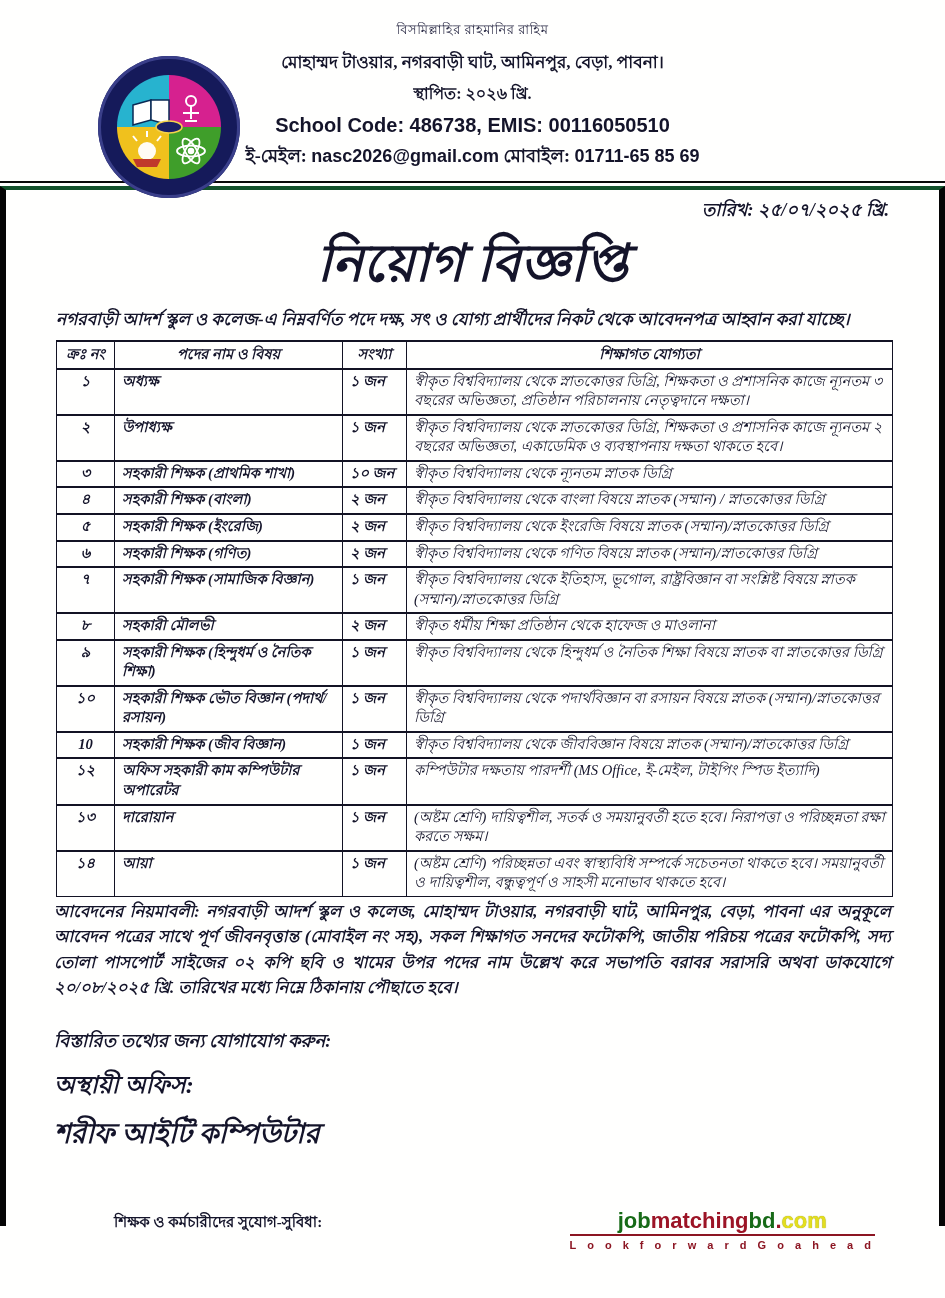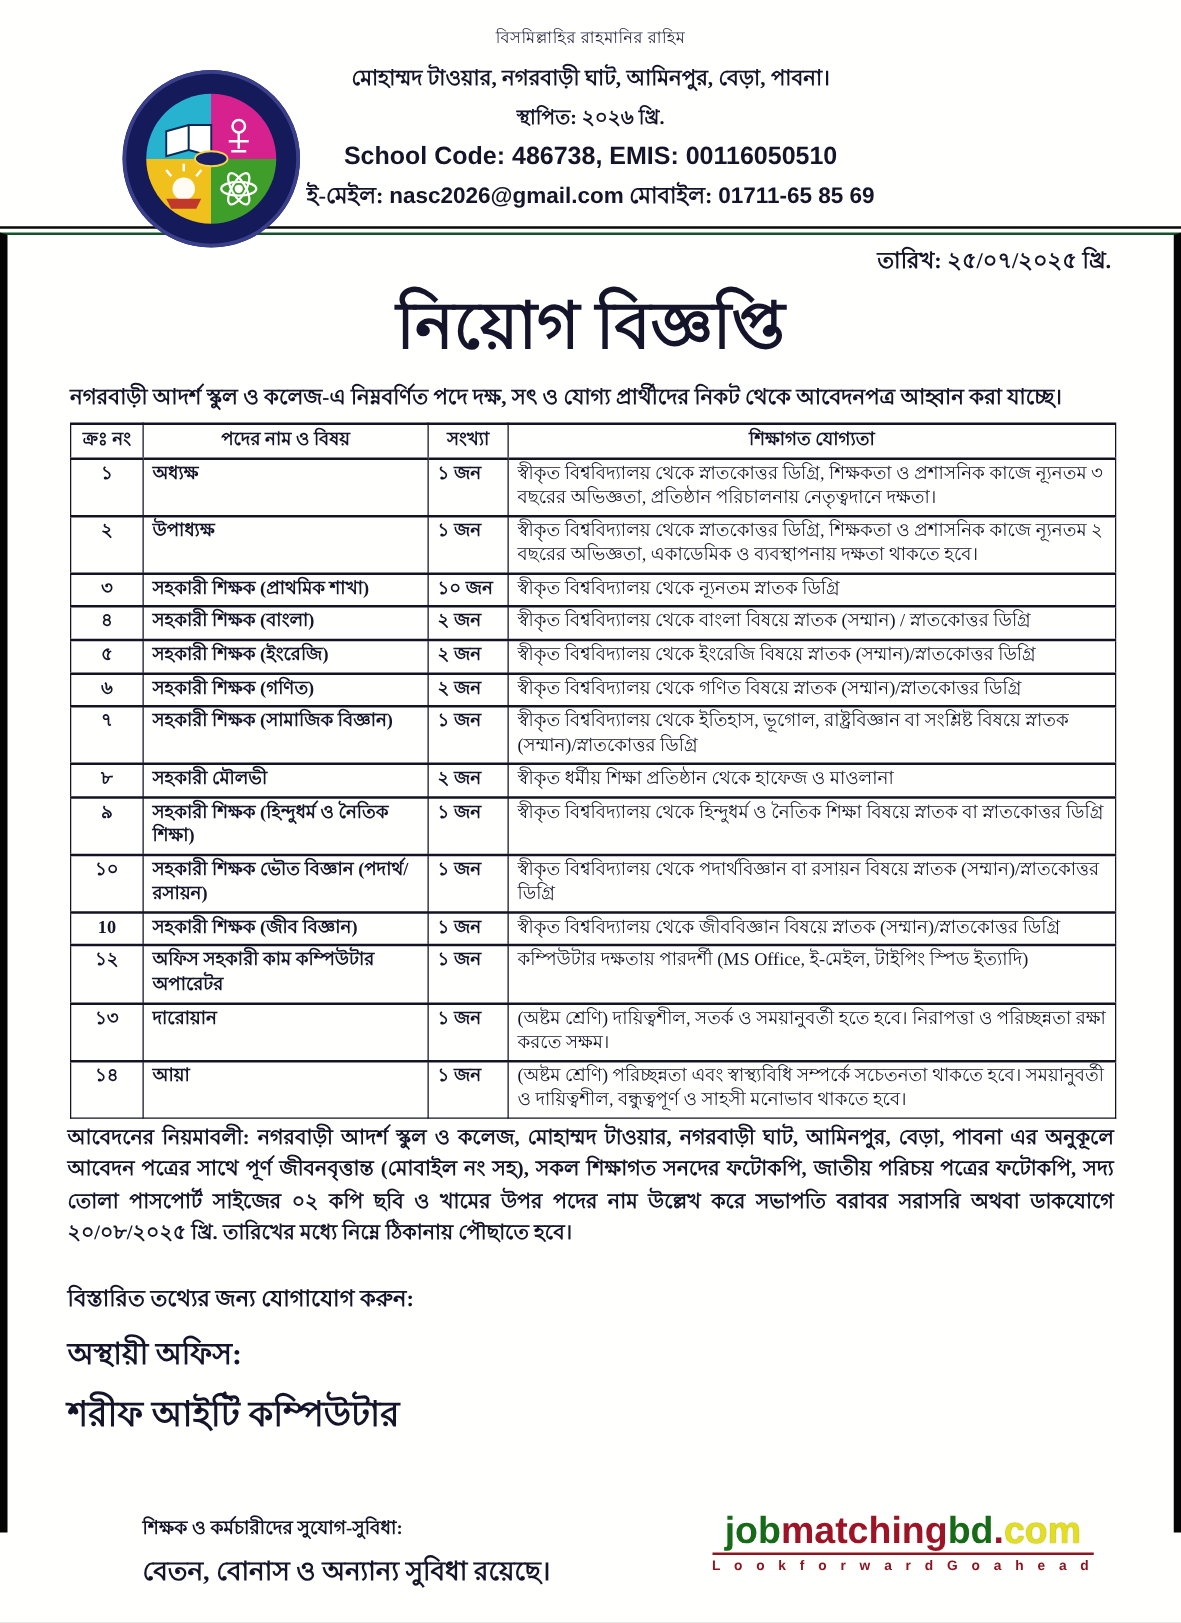--- a/index.html
+++ b/index.html
@@ -30,22 +30,22 @@
   .logo .quads {
     position:absolute; left:19px; top:19px; width:104px; height:104px; border-radius:50%;
     background:conic-gradient(#d6218f 0deg 90deg, #3f9e2a 90deg 180deg, #f0c11d 180deg 270deg, #27b3cf 270deg 360deg);
     overflow:hidden;
   }
   .logo svg { position:absolute; left:19px; top:19px; }
 
   
   .thin-rule { height:2px; background:#0a0a0a; margin:8px 0 3px 0; }
   .frame {
-    border-top:2px solid #14532d; border-left:6px solid #050505; border-right:6px solid #050505;
-    margin:0 0 0 0; min-height:1040px; padding:6px 48px 0 48px;
+    border-top:4px solid #14532d; border-left:6px solid #050505; border-right:6px solid #050505;
+    margin:0 0 0 0; min-height:1040px; padding:6px 48px 0 48px;font-style:italic;
   }
   .date-line { text-align:right; font-size:18px; font-weight:700; padding-right:2px; }
   .notice-title { text-align:center; font-size:52px; font-weight:bold; line-height:1.1; margin:8px 0 14px 0; }
   .intro { font-size:17px; font-weight:700; margin:0 0 6px 2px; }
 
   
   table.posts { border-collapse:collapse; width:100%; margin-left:2px; }
   table.posts th, table.posts td {
     border:1.4px solid #131324; padding:2px 7px 3px 7px; vertical-align:top;
     font-size:14.6px; line-height:1.34;
@@ -71,21 +71,21 @@
 
   
   .footer { position:absolute; left:54px; right:54px; bottom:14px; height:74px; }
   .benefits { position:absolute; left:60px; top:0; }
   .benefits-label { font-size:15px; font-weight:600; }
   .benefits-text { font-size:21px; font-weight:bold; margin-top:6px; }
 
   .watermark { position:absolute; right:16px; top:0; text-align:center; }
   .wm-main {
     font-family:"Liberation Sans","DejaVu Sans",sans-serif;
-    font-size:30px; font-weight:bold; letter-spacing:0; line-height:1;
+    font-size:22px; font-weight:bold; letter-spacing:0; line-height:1;
     border-bottom:2px solid #8c1522; padding-bottom:2px;
   }
   .wm-job { color:#176a17; }
   .wm-matching { color:#9c1426; }
   .wm-bd { color:#176a17; }
   .wm-dot { color:#9c1426; }
   .wm-com { color:#e3de1f; text-shadow:0 0 1px #8a8a00; }
   .wm-tagline {
     font-family:"Liberation Sans","DejaVu Sans",sans-serif;
     color:#8c1522; font-size:11px; font-weight:bold; letter-spacing:4px; margin-top:3px;
@@ -255,21 +255,20 @@
       <div class="contact-heading">বিস্তারিত তথ্যের জন্য যোগাযোগ করুন:</div>
       <div class="office-label">অস্থায়ী অফিস:</div>
       <div class="office-name">শরীফ আইটি কম্পিউটার</div>
 
     </div>
   </div>
 
   <div class="footer">
     <div class="benefits">
       <div class="benefits-label">শিক্ষক ও কর্মচারীদের সুযোগ-সুবিধা:</div>
-      <div class="benefits-text">বেতন, বোনাস ও অন্যান্য সুবিধা রয়েছে।</div>
     </div>
 
     <div class="watermark">
       <div class="wm-main">
         <span class="wm-job">job</span><span class="wm-matching">matching</span><span class="wm-bd">bd</span><span class="wm-dot">.</span><span class="wm-com">com</span>
       </div>
       <div class="wm-tagline">L o o k   f o r w a r d   G o   a h e a d</div>
     </div>
   </div>
 

